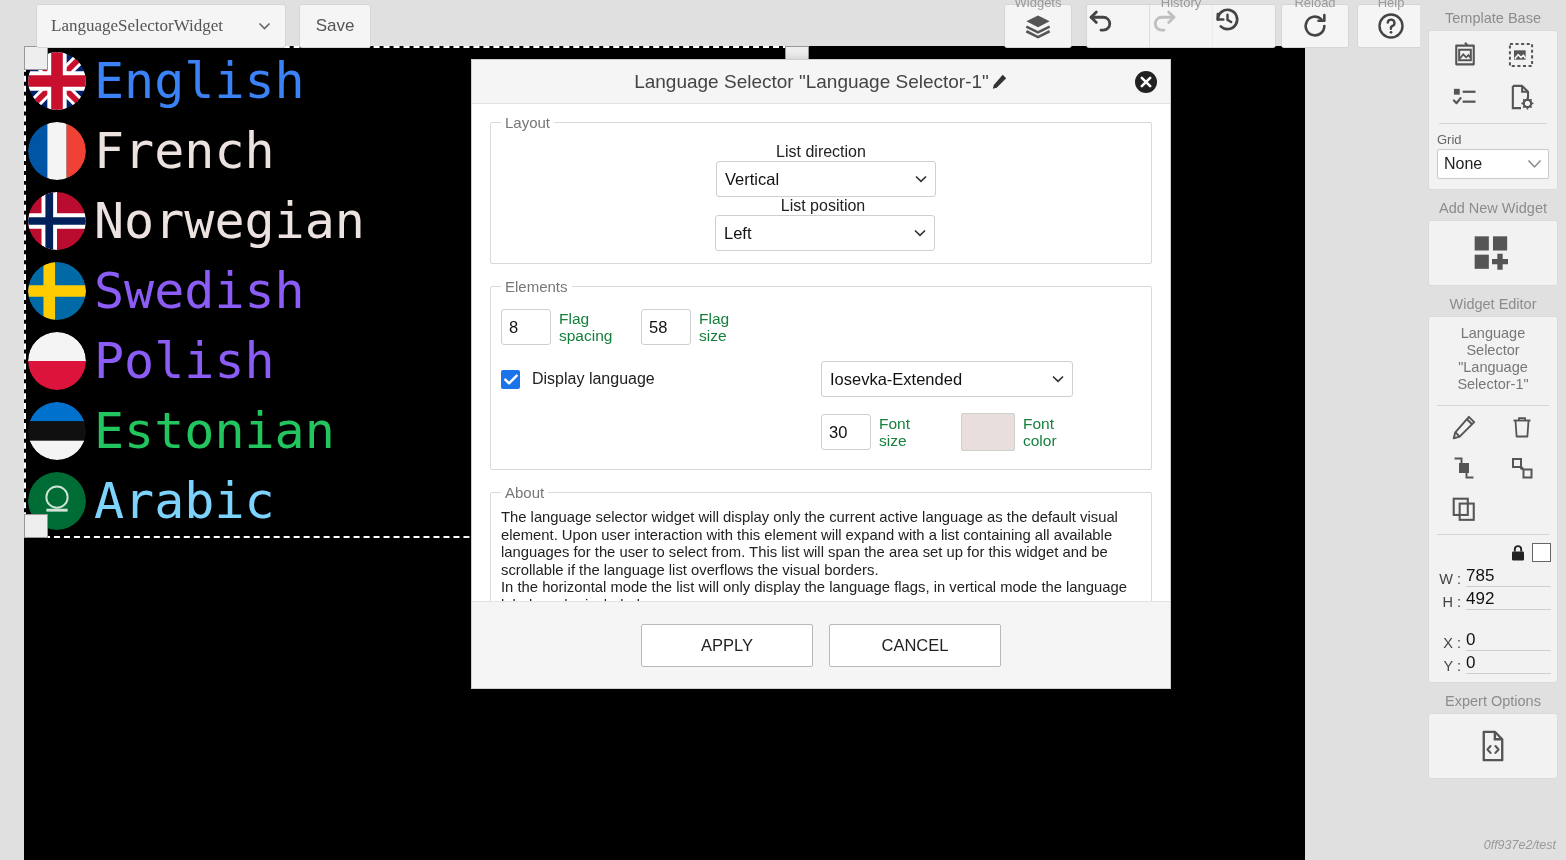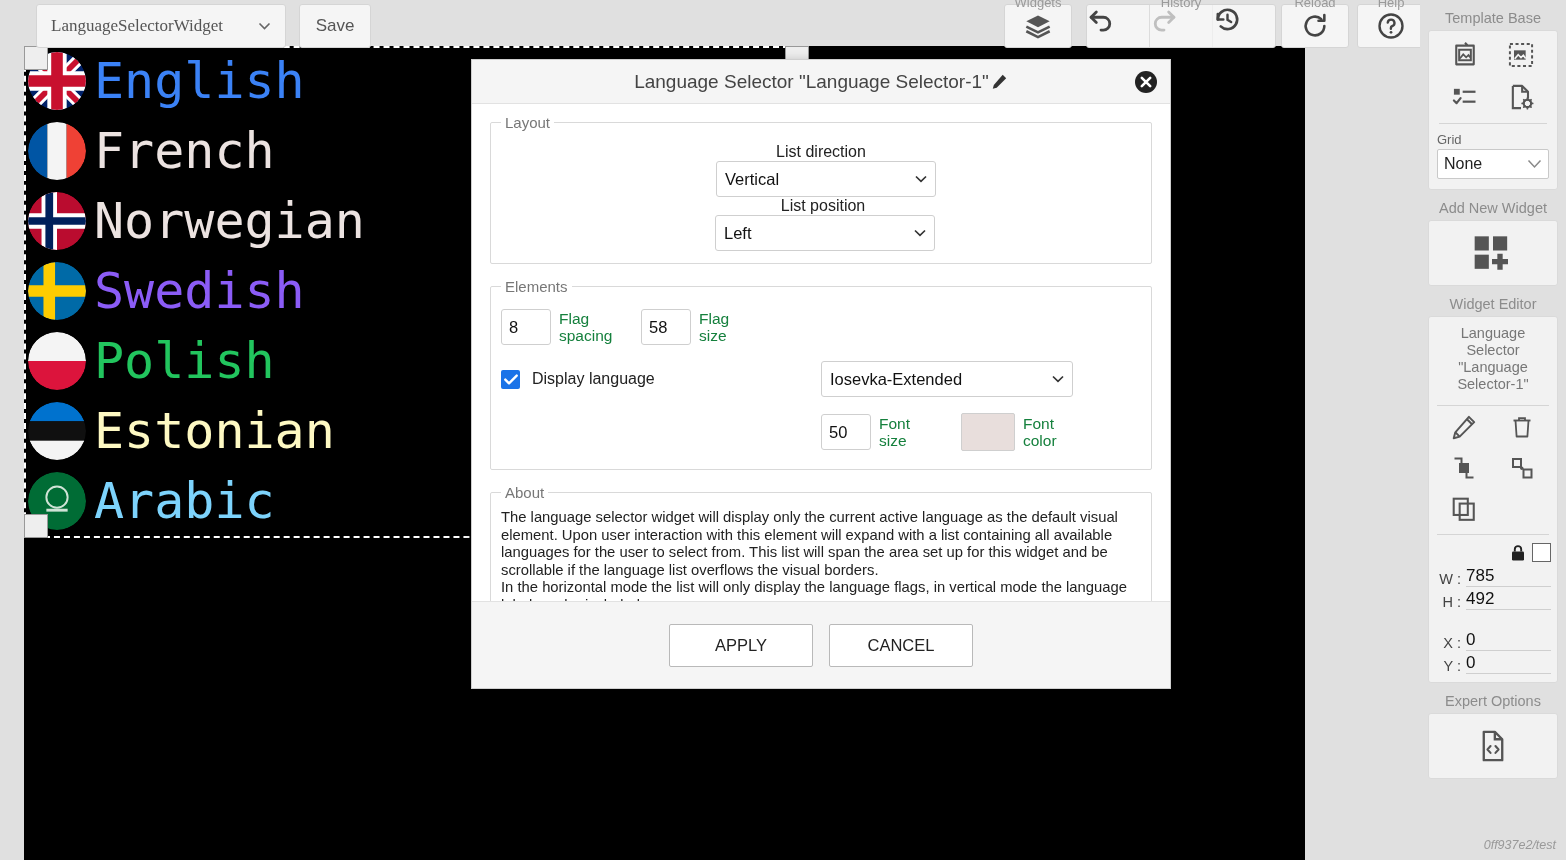--- a/index.html
+++ b/index.html
@@ -117,21 +117,21 @@
     display:flex;align-items:center;justify-content:center;position:relative;
   }
   #dlg-title{font-size:19px;color:#444;}
   #dlg-close{position:absolute;right:12px;top:10px;cursor:pointer;}
   #dlg-body{flex:1 1 auto;padding:10px 18px 0;overflow:hidden;}
   #dlg-foot{
     height:86px;flex:0 0 auto;background:#f5f5f5;border-top:1px solid #e2e2e2;
     display:flex;align-items:center;justify-content:center;gap:16px;
   }
   .dlg-btn{
-    width:144px;height:43px;background:#fff;border:1px solid #b9b9b9;border-radius:2px;
+    width:172px;height:43px;background:#fff;border:1px solid #b9b9b9;border-radius:2px;
     font-size:16.5px;color:#222;cursor:pointer;font-family:"Liberation Sans",sans-serif;
   }
 
   fieldset{
     border:1px solid #d9d9d9;border-radius:2px;margin:0 0 14px;padding:8px 10px 12px;
   }
   legend{font-size:15px;color:#777;padding:0 4px;}
 
   .row{display:flex;align-items:center;}
   .lbl{font-size:16px;color:#222;}
@@ -239,37 +239,37 @@
         <svg width="58" height="58" viewBox="0 0 60 60">
             <clipPath id="c4">
               <circle cx="30" cy="30" r="30"></circle>
             </clipPath>
           <g clip-path="url(#c4)">
             <rect width="60" height="30" fill="#F4F4F4"></rect>
               <rect y="30" width="60" height="30" fill="#DC143C"></rect>
           </g>
           </svg>
       </span>
-      <span class="lang-label" style="color: #22c55e;">Polish</span>
+      <span class="lang-label" style="color: #8b5cf6;">Polish</span>
     </div>
 
     <div class="lang-row">
       <span class="flag">
         <svg width="58" height="58" viewBox="0 0 60 60">
             <clipPath id="c5">
               <circle cx="30" cy="30" r="30"></circle>
             </clipPath>
           <g clip-path="url(#c5)">
             <rect width="60" height="20" fill="#0072CE"></rect>
               <rect y="20" width="60" height="20" fill="#101010"></rect>
               <rect y="40" width="60" height="20" fill="#F4F4F4"></rect>
           </g>
           </svg>
       </span>
-      <span class="lang-label" style="color: #fef9c3;">Estonian</span>
+      <span class="lang-label" style="color: #22c55e;">Estonian</span>
     </div>
 
     <div class="lang-row">
       <span class="flag">
         <svg width="58" height="58" viewBox="0 0 60 60">
             <clipPath id="c6">
               <circle cx="30" cy="30" r="30"></circle>
             </clipPath>
           <g clip-path="url(#c6)">
             <rect width="60" height="60" fill="#006C35"></rect>
@@ -587,21 +587,21 @@
             <svg width="12" height="8" viewBox="0 0 12 8">
                 <path d="M1 1.5 6 6.3 11 1.5" fill="none" stroke="#333" stroke-width="1.7"></path>
               </svg>
           </span>
         </span>
       </div>
 
       <div class="row" style="margin-top:16px;margin-bottom:6px;">
         <div style="width:320px;"></div>
         <span class="num">
-            <span>50</span>
+            <span>30</span>
           </span>
         <span class="sublbl" style="white-space:pre-line;width:82px">Font
 size</span>
         <span id="swatch" style="background: rgb(232, 222, 220);"></span>
         <span class="sublbl" style="white-space:pre-line;width:60px">Font
 color</span>
       </div>
     </fieldset>
 
     <fieldset>

